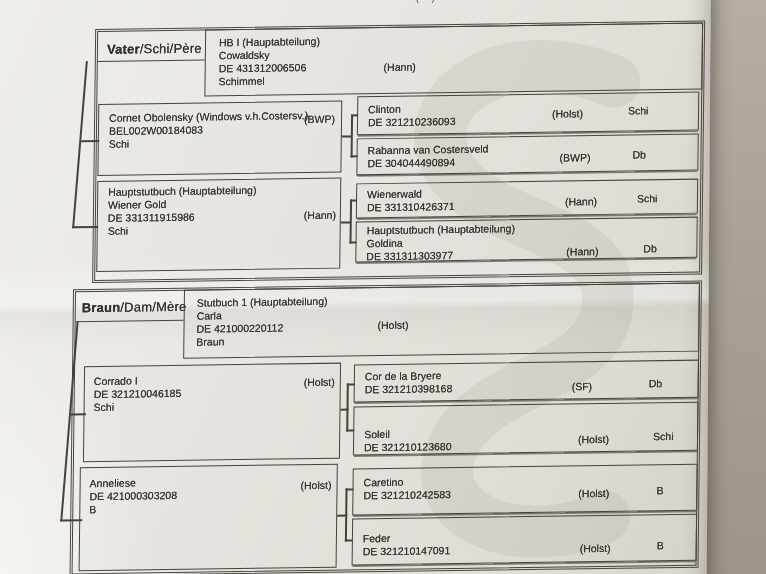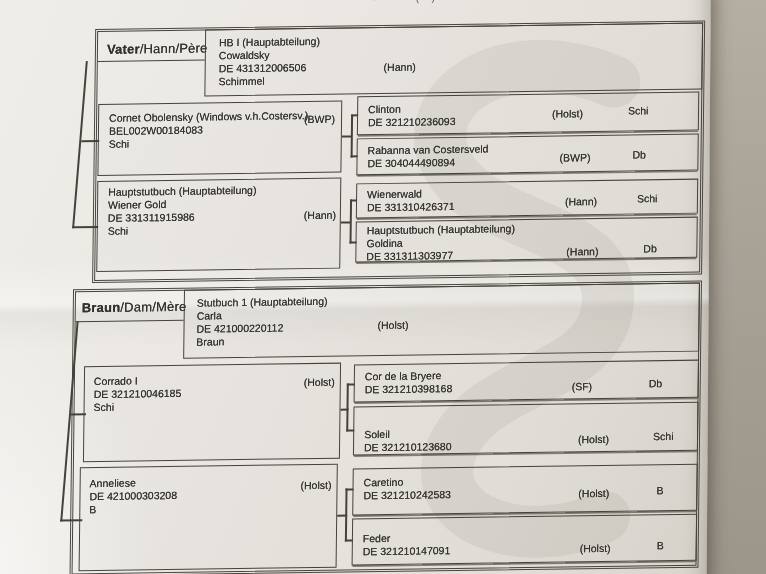--- a/index.html
+++ b/index.html
@@ -51,21 +51,21 @@
 
     <svg class="wm" viewBox="0 0 330 550">
       <path d="M 255 70 C 140 20, 45 90, 95 160 C 140 220, 265 215, 250 300 C 238 370, 120 365, 95 440 C 75 505, 170 540, 250 505" fill="none" stroke="#7d7464" stroke-width="52" stroke-linecap="round"></path>
     </svg>
 
     <div class="frag">·········· (· ·)</div>
 
     <div class="box outer" style="left:97px;top:27px;width:606px;height:250px;"></div>
 
     <div class="heading" style="left:107px;top:38px;">
-      <b>Vater</b><span>/Hann/Père</span>
+      <b>Vater</b><span>/Schi/Père</span>
     </div>
     <div class="hline" style="left:98px;top:57px;width:107px;height:1px;"></div>
 
     <div class="box" style="left:205px;top:27px;width:498px;height:67px;">
       <div class="lines" style="padding:6px 0 0 13px;">
         <div class="ln">HB I (Hauptabteilung)</div>
         <div class="ln">Cowaldsky</div>
         <div class="ln">DE 431312006506</div>
         <div class="ln">Schimmel</div>
       </div>

